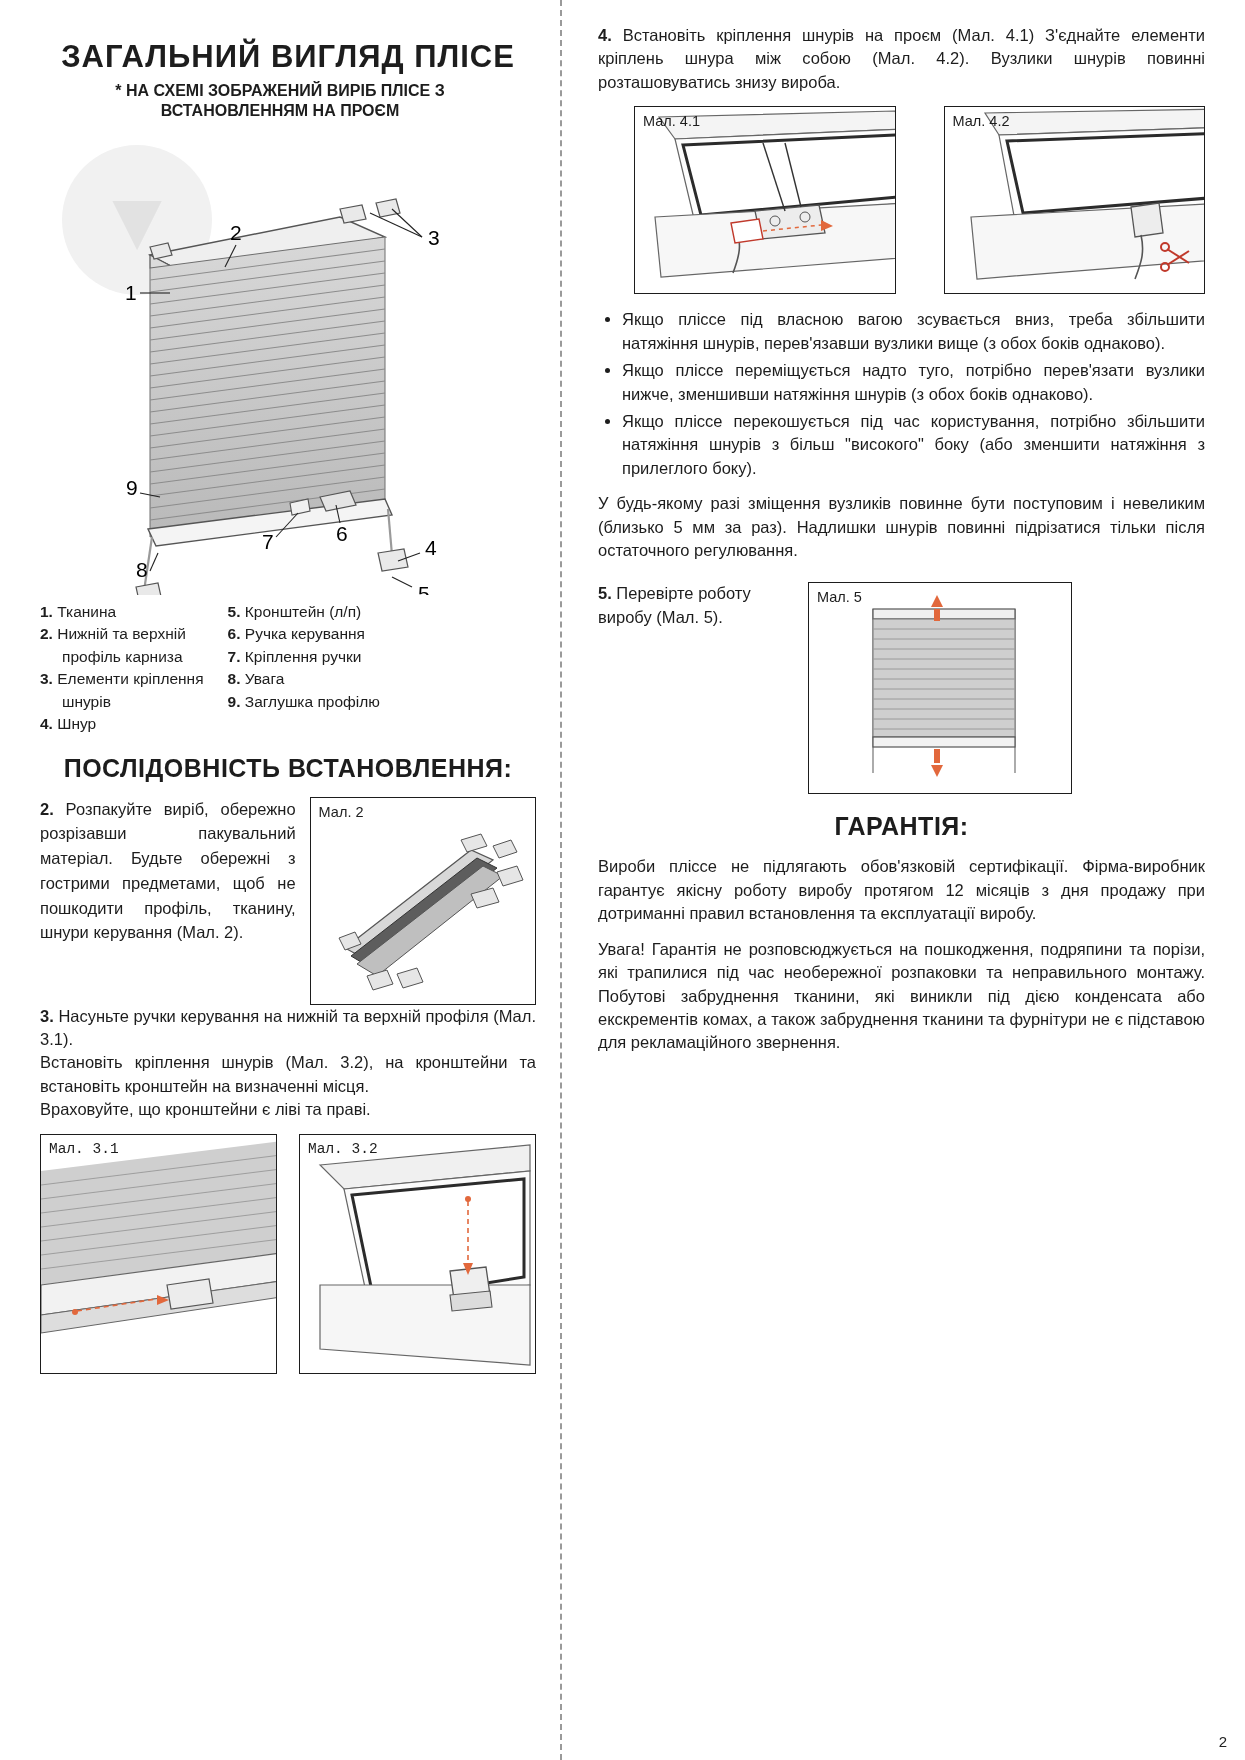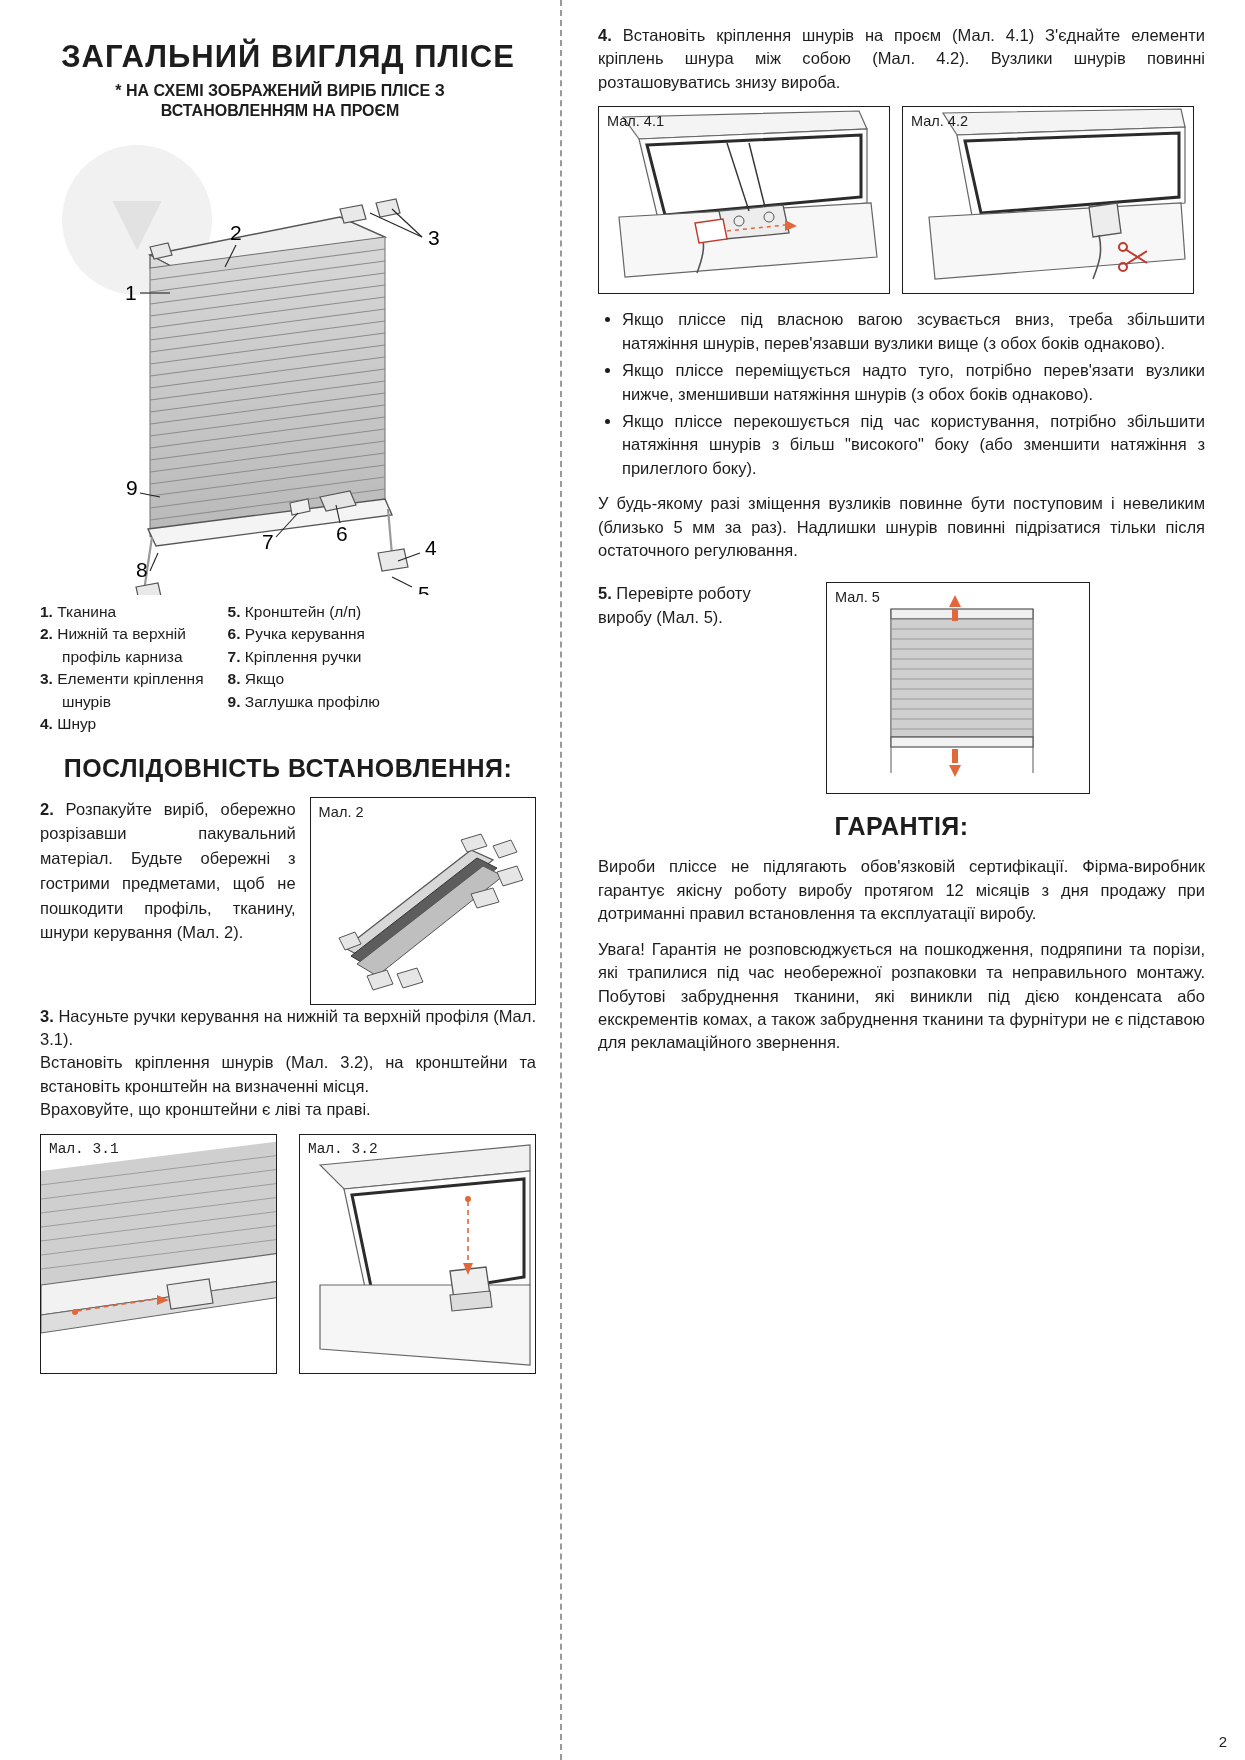--- a/index.html
+++ b/index.html
@@ -174,40 +174,40 @@
 
   
   .figrow-r {
     display: flex;
     gap: 12px;
     margin: 10px 0 14px 0;
   }
   .fig-41, .fig-42 {
     width: 292px;
     height: 188px;
+    margin-left: 36px;
   }
   .fig-5 {
     width: 264px;
     height: 212px;
   }
 
   ul.bullets {
     margin: 0 0 12px 0;
     padding-left: 24px;
     font-size: 16.5px;
     line-height: 1.42;
   }
   ul.bullets li {
     margin-bottom: 4px;
     text-align: justify;
   }
 
   .step5row {
     display: flex;
-    gap: 18px;
     align-items: flex-start;
     margin-top: 20px;
   }
   .step5row .txt {
     width: 210px;
     font-size: 16.5px;
     line-height: 1.45;
   }
 
   .page-num {
@@ -340,21 +340,21 @@
         <li>
           <b>6.</b>
           <span>Ручка керування</span>
         </li>
         <li>
           <b>7.</b>
           <span>Кріплення ручки</span>
         </li>
         <li>
           <b>8.</b>
-          <span>Якщо</span>
+          <span>Увага</span>
         </li>
         <li>
           <b>9.</b>
           <span>Заглушка профілю</span>
         </li>
       </ol>
     </div>
 
     <h2 class="section-title">ПОСЛІДОВНІСТЬ ВСТАНОВЛЕННЯ:</h2>
 

